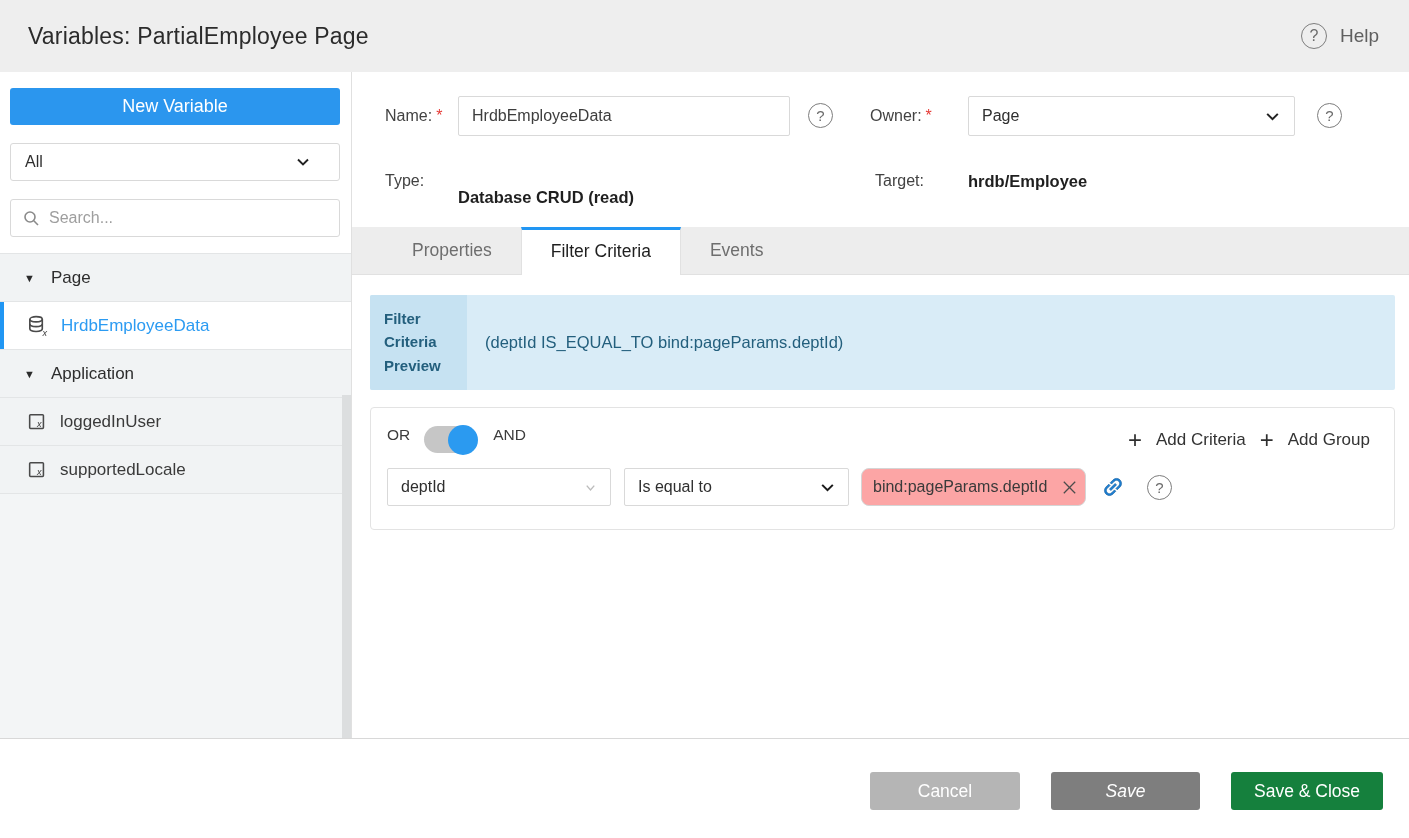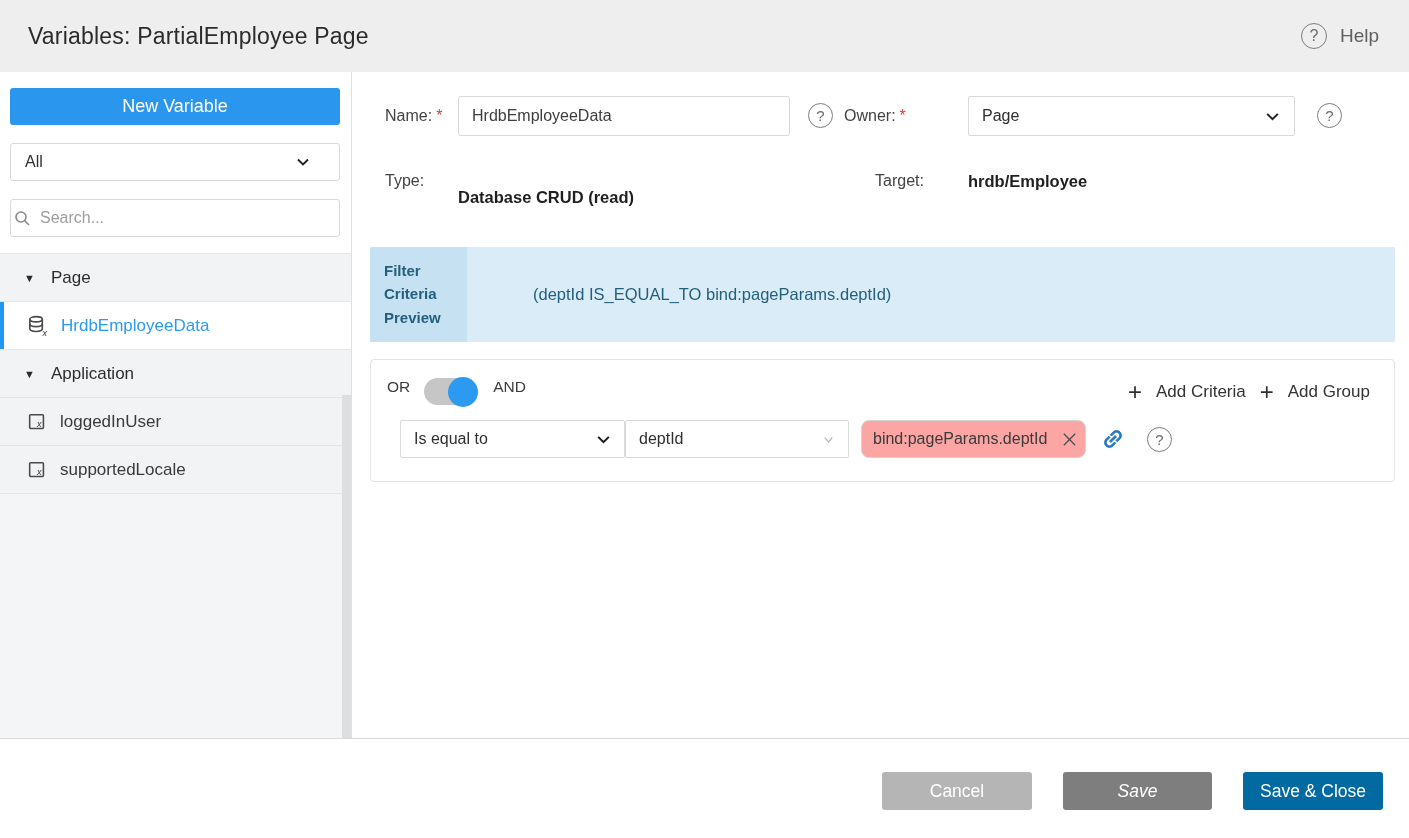--- a/index.html
+++ b/index.html
@@ -22,21 +22,21 @@
   
   .sidebar { width:352px; height:666px; background:#ffffff; border-right:1px solid #e0e0e0;
              display:flex; flex-direction:column; position:relative; }
   .sidebar-top { padding:16px 11px 0 10px; }
   .btn-new { display:block; width:100%; height:37px; background:#2b96ee; border:none; border-radius:3px;
              color:#fff; font-size:18px; font-family:inherit; cursor:pointer; }
   .side-select { margin-top:18px; height:38px; border:1px solid #d9d9d9; border-radius:3px; background:#fff;
                  display:flex; align-items:center; padding:0 28px 0 14px; font-size:16px; color:#2f2f2f; cursor:pointer; }
   .side-select .chev { margin-left:auto; }
   .side-search { margin-top:18px; height:38px; border:1px solid #d9d9d9; border-radius:3px; background:#fff;
-                 display:flex; align-items:center; padding:0 3px; }
+                 display:flex; align-items:center; padding:0 12px; }
   .side-search input { border:none; outline:none; flex:1; font-size:16px; font-family:inherit; color:#333; margin-left:9px; }
   .side-search input::placeholder { color:#9e9e9e; }
 
   .tree { margin-top:16px; flex:1; background:#f3f5f6; border-top:1px solid #e3e5e6; }
   .tree-row { height:48px; display:flex; align-items:center; border-bottom:1px solid #e3e5e6;
               background:#f1f3f4; cursor:pointer; position:relative; padding-left:24px; }
   .tree-row.group { font-size:17px; color:#2d2d2d; }
   .tree-row .tri { font-size:11px; color:#2b2b2b; margin-right:16px; }
   .tree-row.item { padding-left:26px; font-size:17px; color:#3a3a3a; }
   .tree-row.item .vicon { margin-right:12px; display:inline-flex; }
@@ -58,21 +58,21 @@
   .fvalue { position:absolute; font-size:16.5px; font-weight:bold; color:#1f1f1f; line-height:40px; }
 
   
   .tabs { height:48px; background:#ededed; border-bottom:1px solid #e1e1e1; display:flex; align-items:stretch; padding-left:31px; }
   .tab { padding:0 29px; line-height:47px; font-size:17.5px; color:#6e6e6e; cursor:pointer; }
   .tab.active { background:#fff; color:#1f1f1f; border-top:3px solid #2196f3; border-left:1px solid #e1e1e1;
                 border-right:1px solid #e1e1e1; line-height:43px; margin-bottom:-1px; }
 
   
   .tab-panel { flex:1; background:#fff; padding:20px 14px 0 18px; }
-  .preview { display:flex; min-height:95px; background:#d9ecf7; border-radius:2px;gap:48px; }
+  .preview { display:flex; min-height:95px; background:#d9ecf7; border-radius:2px; }
   .preview .plabel { width:97px; background:#c6e2f2; color:#235f7d; font-weight:bold; font-size:15px;
                      padding:12px 10px 10px 14px; line-height:1.55; border-radius:2px 0 0 2px; }
   .preview .pvalue { flex:1; display:flex; align-items:center; padding:0 20px 0 18px; color:#235f7d; font-size:16.5px; }
 
   .criteria-panel { margin-top:17px; border:1px solid #e3e3e3; border-radius:4px; height:123px; padding:18px 24px 0 16px; }
   .crit-top { display:flex; }
   .tog-label { font-size:15.5px; color:#3c3c3c; }
   .toggle { width:52px; height:27px; border-radius:14px; background:#c6c6c6; margin:0 17px 0 14px; position:relative; cursor:pointer; }
   .toggle .knob { position:absolute; right:-2px; top:-1.5px; width:30px; height:30px; border-radius:50%; background:#2b9af0; }
   .add-actions { margin-left:auto; display:flex; align-items:center; gap:14px; }
@@ -91,21 +91,21 @@
   .chip .x { cursor:pointer; display:inline-flex; }
   .link-btn { margin-left:15px; cursor:pointer; display:inline-flex; transform:rotate(-45deg); }
   .crit-help { margin-left:22px; }
 
   
   .footer { position:absolute; left:0; top:738px; width:1409px; height:100px; background:#fff; border-top:1px solid #d8d8d8;
             display:flex; justify-content:flex-end; align-items:flex-start; padding:33px 26px 0 0; gap:31px; }
   .fbtn { height:38px; border:none; border-radius:3px; color:#fff; font-size:17.5px; font-family:inherit; cursor:pointer; }
   .fbtn.cancel { width:150px; background:#b5b5b5; }
   .fbtn.save { width:149px; background:#7e7e7e;font-style:italic; }
-  .fbtn.saveclose { width:140px; background:#0369a1; }
+  .fbtn.saveclose { width:152px; background:#15803d; }
 
   svg { display:block; }
 </style>
 </head>
 <body>
 
 <div class="app">
 
   <div class="titlebar">
     <div class="title">Variables: PartialEmployee Page</div>
@@ -190,39 +190,44 @@
     <div class="content">
 
       <div class="form-area">
 
         <div class="flabel" style="left:33px; top:24px;">
           <span>Name:</span><span class="req">*</span>
         </div>
         <input class="text-input" style="left: 106px; top: 24px; width: 332px;" type="text" value="HrdbEmployeeData">
         <span class="qcircle help-pos" style="left:456px; top:31px;">?</span>
 
-        <div class="flabel" style="left:492px; top:24px;">
+        <div class="flabel" style="left:518px; top:24px;">
           <span>Owner:</span><span class="req">*</span>
         </div>
         <div class="fake-select" style="left:616px; top:24px; width:327px;">
           <span>Page</span>
           <span class="chev">
             <svg width="17" height="17" viewBox="0 0 16 16">
                 <polyline points="3,5.5 8,10.5 13,5.5" fill="none" stroke="#222" stroke-width="1.9"></polyline>
               </svg>
           </span>
         </div>
         <span class="qcircle help-pos" style="left:965px; top:31px;">?</span>
 
         <div class="flabel" style="left:33px; top:89px;">Type:</div>
         <div class="fvalue" style="left:106px; top:105px;">Database CRUD (read)</div>
         <div class="flabel" style="left:523px; top:89px;">Target:</div>
         <div class="fvalue" style="left:616px; top:89px;">hrdb/Employee</div>
       </div>
 
+      <div class="tabs">
+        <div class="tab">Properties</div>
+        <div class="tab active">Filter Criteria</div>
+        <div class="tab">Events</div>
+      </div>
 
       <div class="tab-panel">
 
         <div class="preview">
           <div class="plabel">Filter Criteria Preview</div>
           <div class="pvalue">(deptId IS_EQUAL_TO bind:pageParams.deptId)</div>
         </div>
 
         <div class="criteria-panel">
           <div class="crit-top">
@@ -238,34 +243,34 @@
                 <span>Add Criteria</span>
               </div>
               <div class="add-btn">
                 <span class="plus">+</span>
                 <span>Add Group</span>
               </div>
             </div>
           </div>
 
           <div class="crit-row">
+            <div class="crit-select sel-field">
+              <span>deptId</span>
+              <span class="chev">
+                <svg width="15" height="15" viewBox="0 0 16 16">
+                    <polyline points="4,6 8,10.5 12,6" fill="none" stroke="#bcbcbc" stroke-width="1.5"></polyline>
+                  </svg>
+              </span>
+            </div>
+
             <div class="crit-select sel-cond">
               <span>Is equal to</span>
               <span class="chev">
                 <svg width="17" height="17" viewBox="0 0 16 16">
                     <polyline points="3,5.5 8,10.5 13,5.5" fill="none" stroke="#1a1a1a" stroke-width="1.9"></polyline>
-                  </svg>
-              </span>
-            </div>
-
-            <div class="crit-select sel-field">
-              <span>deptId</span>
-              <span class="chev">
-                <svg width="15" height="15" viewBox="0 0 16 16">
-                    <polyline points="4,6 8,10.5 12,6" fill="none" stroke="#bcbcbc" stroke-width="1.5"></polyline>
                   </svg>
               </span>
             </div>
 
             <div class="chip">
               <span class="chip-text">bind:pageParams.deptId</span>
               <span class="x">
                 <svg width="19" height="19" viewBox="0 0 20 20">
                     <line x1="4" y1="4" x2="16" y2="16" stroke="#4c4c4c" stroke-width="1.3"></line>
                     <line x1="16" y1="4" x2="4" y2="16" stroke="#4c4c4c" stroke-width="1.3"></line>

